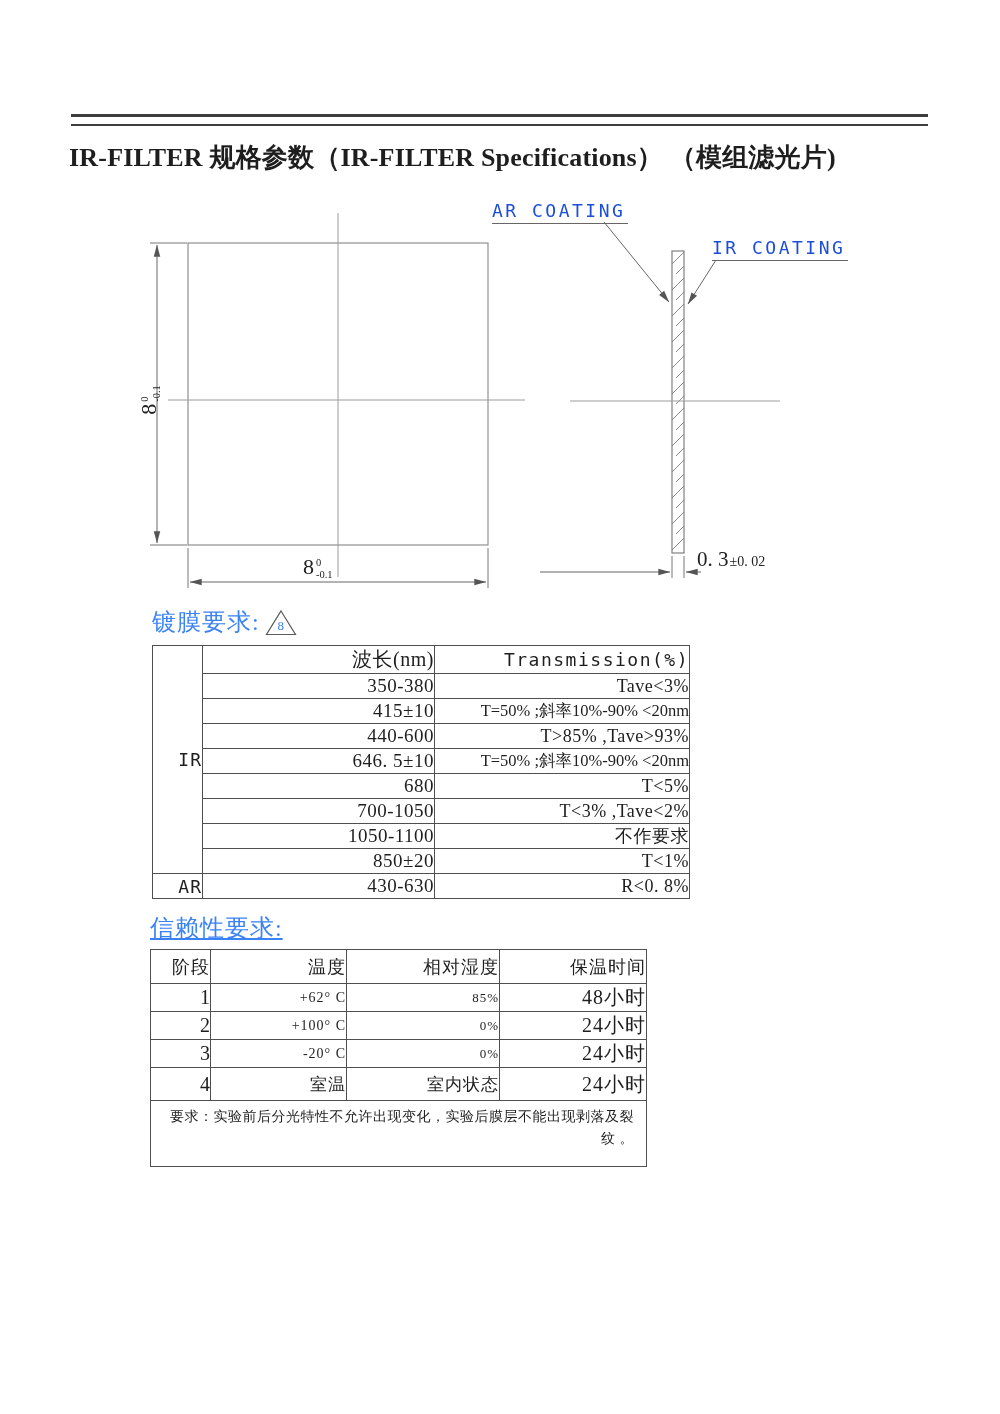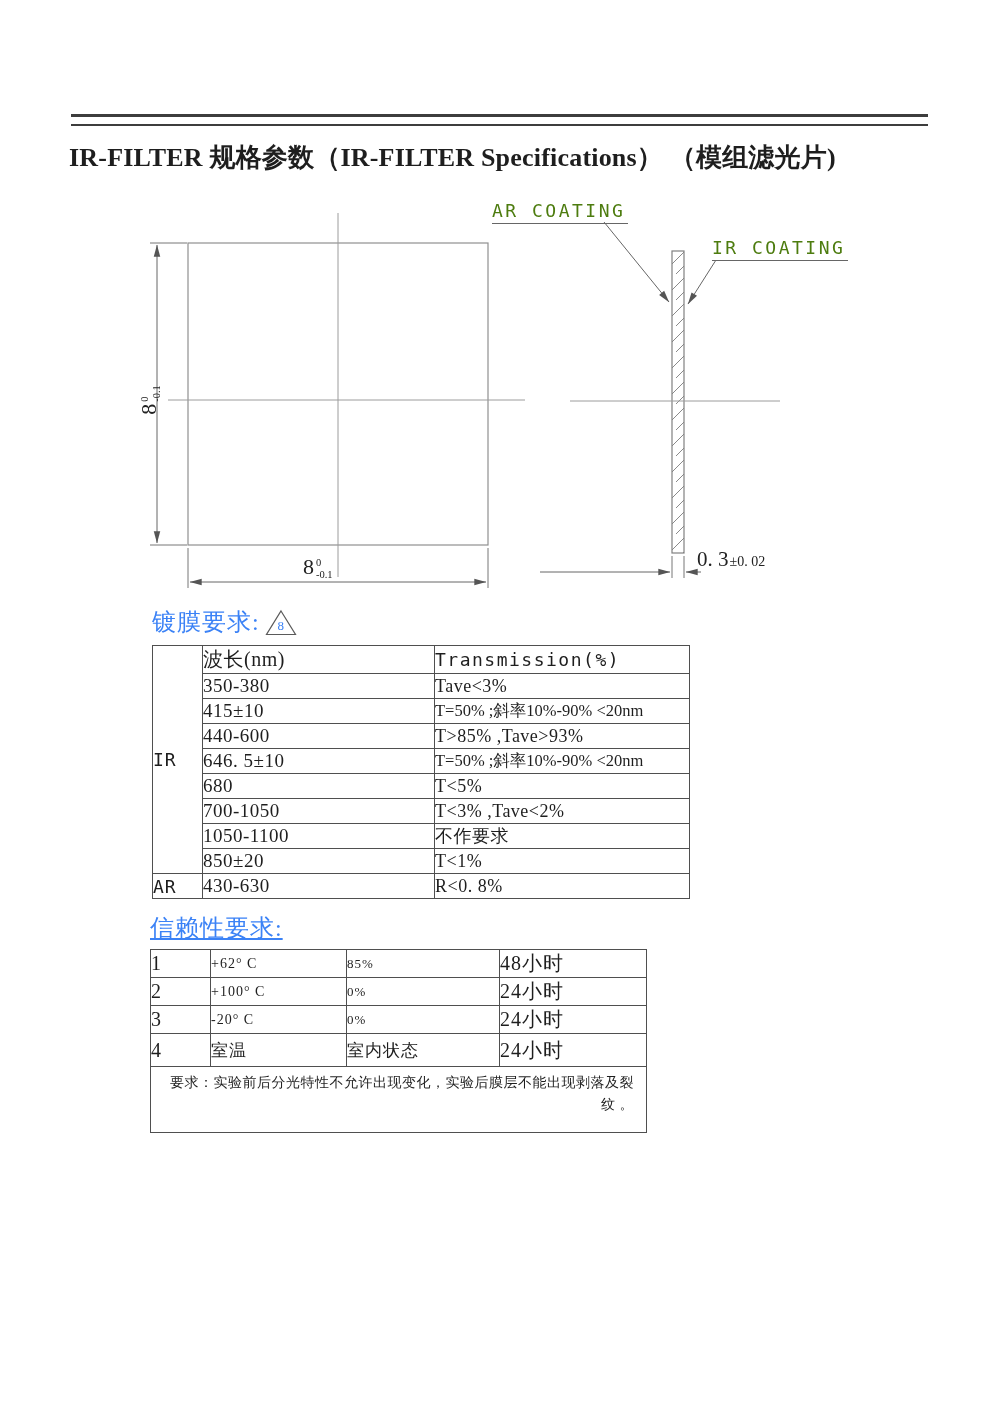--- a/index.html
+++ b/index.html
@@ -10,21 +10,21 @@
   
   .rule-double{position:absolute;left:71px;top:114px;width:857px;height:7px;
     border-top:3px solid #3d3d3d;border-bottom:2px solid #3d3d3d;}
   
   .title{position:absolute;left:69px;top:140px;font-size:26px;font-weight:bold;
     white-space:nowrap;letter-spacing:0.2px;}
   
   svg.drawing{position:absolute;left:0;top:0;}
   
   .cad{font-family:"DejaVu Sans Mono","Liberation Mono",monospace;}
-  .coat-label{position:absolute;font-size:18px;letter-spacing:2.5px;color:#4d7c0f;
+  .coat-label{position:absolute;font-size:18px;letter-spacing:2.5px;color:#1d4ed8;
     border-bottom:1px solid #666;padding:0 3px 2px 0;white-space:nowrap;}
   .ar-label{left:492px;top:200px;}
   .ir-label{left:712px;top:237px;text-align:center;}
   
   .dim{position:absolute;display:flex;align-items:flex-start;white-space:nowrap;color:#222;}
   .dim-val{font-size:22px;line-height:1;}
   .tol{display:inline-flex;flex-direction:column;font-size:10.5px;line-height:1.1;
     margin-left:2px;margin-top:1px;}
   .tol i{font-style:normal;}
   .dim-left-wrap{position:absolute;left:115px;top:385px;width:70px;height:30px;
@@ -38,21 +38,21 @@
   .sec-heading{position:absolute;font-size:24px;color:#3b82f6;display:flex;align-items:center;
     white-space:nowrap;letter-spacing:1px;}
   .h-coating{left:152px;top:606px;}
   .h-reliab{left:150px;top:912px;text-decoration:underline;}
   .rev-tri{position:relative;display:inline-block;width:32px;height:27px;margin-left:5px;}
   .rev-tri svg{display:block;}
   .rev-num{position:absolute;left:0;right:0;top:9px;text-align:center;font-size:13px;
     font-style:normal;letter-spacing:0;}
   
   table{border-collapse:collapse;table-layout:fixed;position:absolute;background:#fff;}
-  td,th{border:1px solid #4f4f4f;text-align:left;vertical-align:middle;
+  td,th{border:1px solid #4f4f4f;text-align:right;vertical-align:middle;
     font-weight:normal;padding:0;overflow:hidden;}
   
   .tbl-coating{left:152px;top:645px;width:537px;}
   .tbl-coating tr{height:25px;}
   .tbl-coating .c-grp{font-size:18px;letter-spacing:1px;}
   .tbl-coating .c-w{font-size:19px;letter-spacing:0.5px;}
   .tbl-coating th.c-w{font-size:20px;}
   .tbl-coating .c-t{font-size:18px;letter-spacing:0.5px;}
   .tbl-coating th.c-t{font-size:18px;letter-spacing:1.5px;font-family:"DejaVu Sans Mono","Liberation Mono",monospace;}
   .tbl-coating .c-t.long{font-size:16.5px;letter-spacing:0;}
@@ -208,20 +208,26 @@
   </div>
 
   <table class="tbl-reliab">
     <colgroup>
         <col style="width:60px">
         <col style="width:136px">
         <col style="width:153px">
         <col style="width:147px">
       </colgroup>
     <tbody>
+        <tr class="hdr">
+      <th>阶段</th>
+      <th>温度</th>
+      <th>相对湿度</th>
+      <th>保温时间</th>
+    </tr>
     <tr class="r1">
       <td class="c-stage">1</td>
       <td class="c-temp">+62° C</td>
       <td class="c-hum">85%</td>
       <td class="c-time">48小时</td>
     </tr>
     <tr class="r2">
       <td class="c-stage">2</td>
       <td class="c-temp">+100° C</td>
       <td class="c-hum">0%</td>

